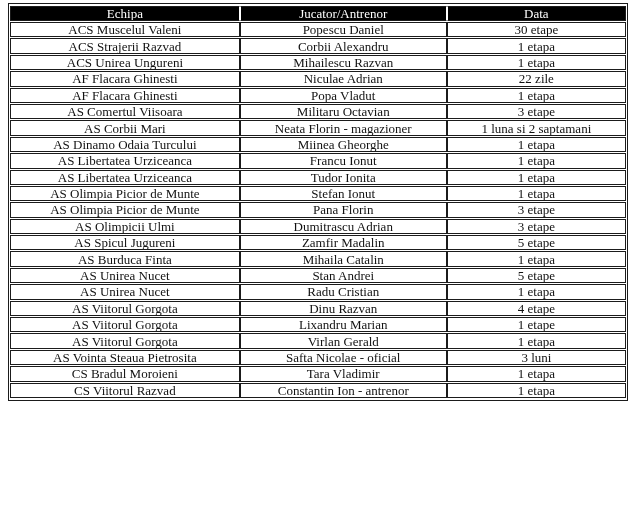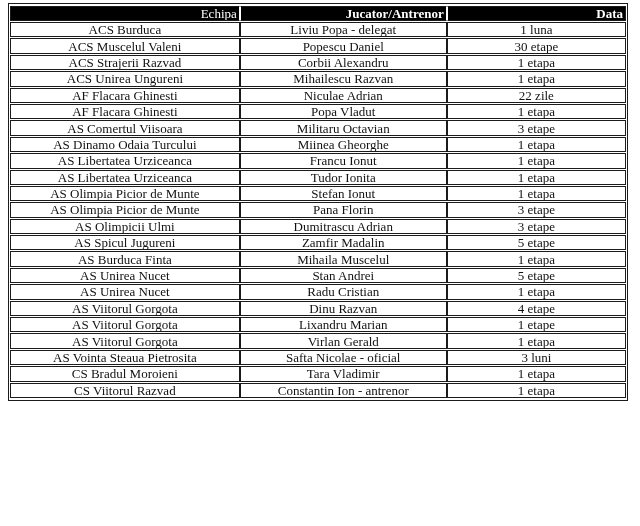--- a/index.html
+++ b/index.html
@@ -42,50 +42,44 @@
     line-height: 1;
     white-space: nowrap;
     overflow: hidden;
     padding: 0 2px;
   }
   th {
     background: var(--header-bg);
     color: var(--header-text);
     font-weight: normal;
     height: 14px;
-    text-align: right;
   }
   
   th:not(:last-child)  { border-right-color: var(--page-bg); }
-  th:not(:first-child) { border-left-color:  var(--page-bg); font-weight: bold; }
+  th:not(:first-child) { border-left-color:  var(--page-bg); }
   td { height: 15.4px; background: var(--page-bg); }
 </style>
 </head>
 <body>
 
 <div class="table-wrap">
   <table>
     <colgroup>
       <col class="c1">
         <col class="c2">
         <col class="c3">
     </colgroup>
     <thead>
       <tr>
         <th>Echipa</th>
         <th>Jucator/Antrenor</th>
         <th>Data</th>
       </tr>
     </thead>
     <tbody>
-  <tr>
-    <td>ACS Burduca</td>
-    <td>Liviu Popa - delegat</td>
-    <td>1 luna</td>
-  </tr>
 
   <tr>
     <td>ACS Muscelul Valeni</td>
     <td>Popescu Daniel</td>
     <td>30 etape</td>
   </tr>
 
   <tr>
     <td>ACS Strajerii Razvad</td>
     <td>Corbii Alexandru</td>
@@ -110,20 +104,25 @@
     <td>Popa Vladut</td>
     <td>1 etapa</td>
   </tr>
 
   <tr>
     <td>AS Comertul Viisoara</td>
     <td>Militaru Octavian</td>
     <td>3 etape</td>
   </tr>
 
+  <tr>
+    <td>AS Corbii Mari</td>
+    <td>Neata Florin - magazioner</td>
+    <td>1 luna si 2 saptamani</td>
+  </tr>
 
   <tr>
     <td>AS Dinamo Odaia Turcului</td>
     <td>Miinea Gheorghe</td>
     <td>1 etapa</td>
   </tr>
 
   <tr>
     <td>AS Libertatea Urziceanca</td>
     <td>Francu Ionut</td>
@@ -156,21 +155,21 @@
 
 
   <tr>
     <td>AS Spicul Jugureni</td>
     <td>Zamfir Madalin</td>
     <td>5 etape</td>
   </tr>
 
   <tr>
     <td>AS Burduca Finta</td>
-    <td>Mihaila Muscelul</td>
+    <td>Mihaila Catalin</td>
     <td>1 etapa</td>
   </tr>
 
   <tr>
     <td>AS Unirea Nucet</td>
     <td>Stan Andrei</td>
     <td>5 etape</td>
   </tr>
 
   <tr>

